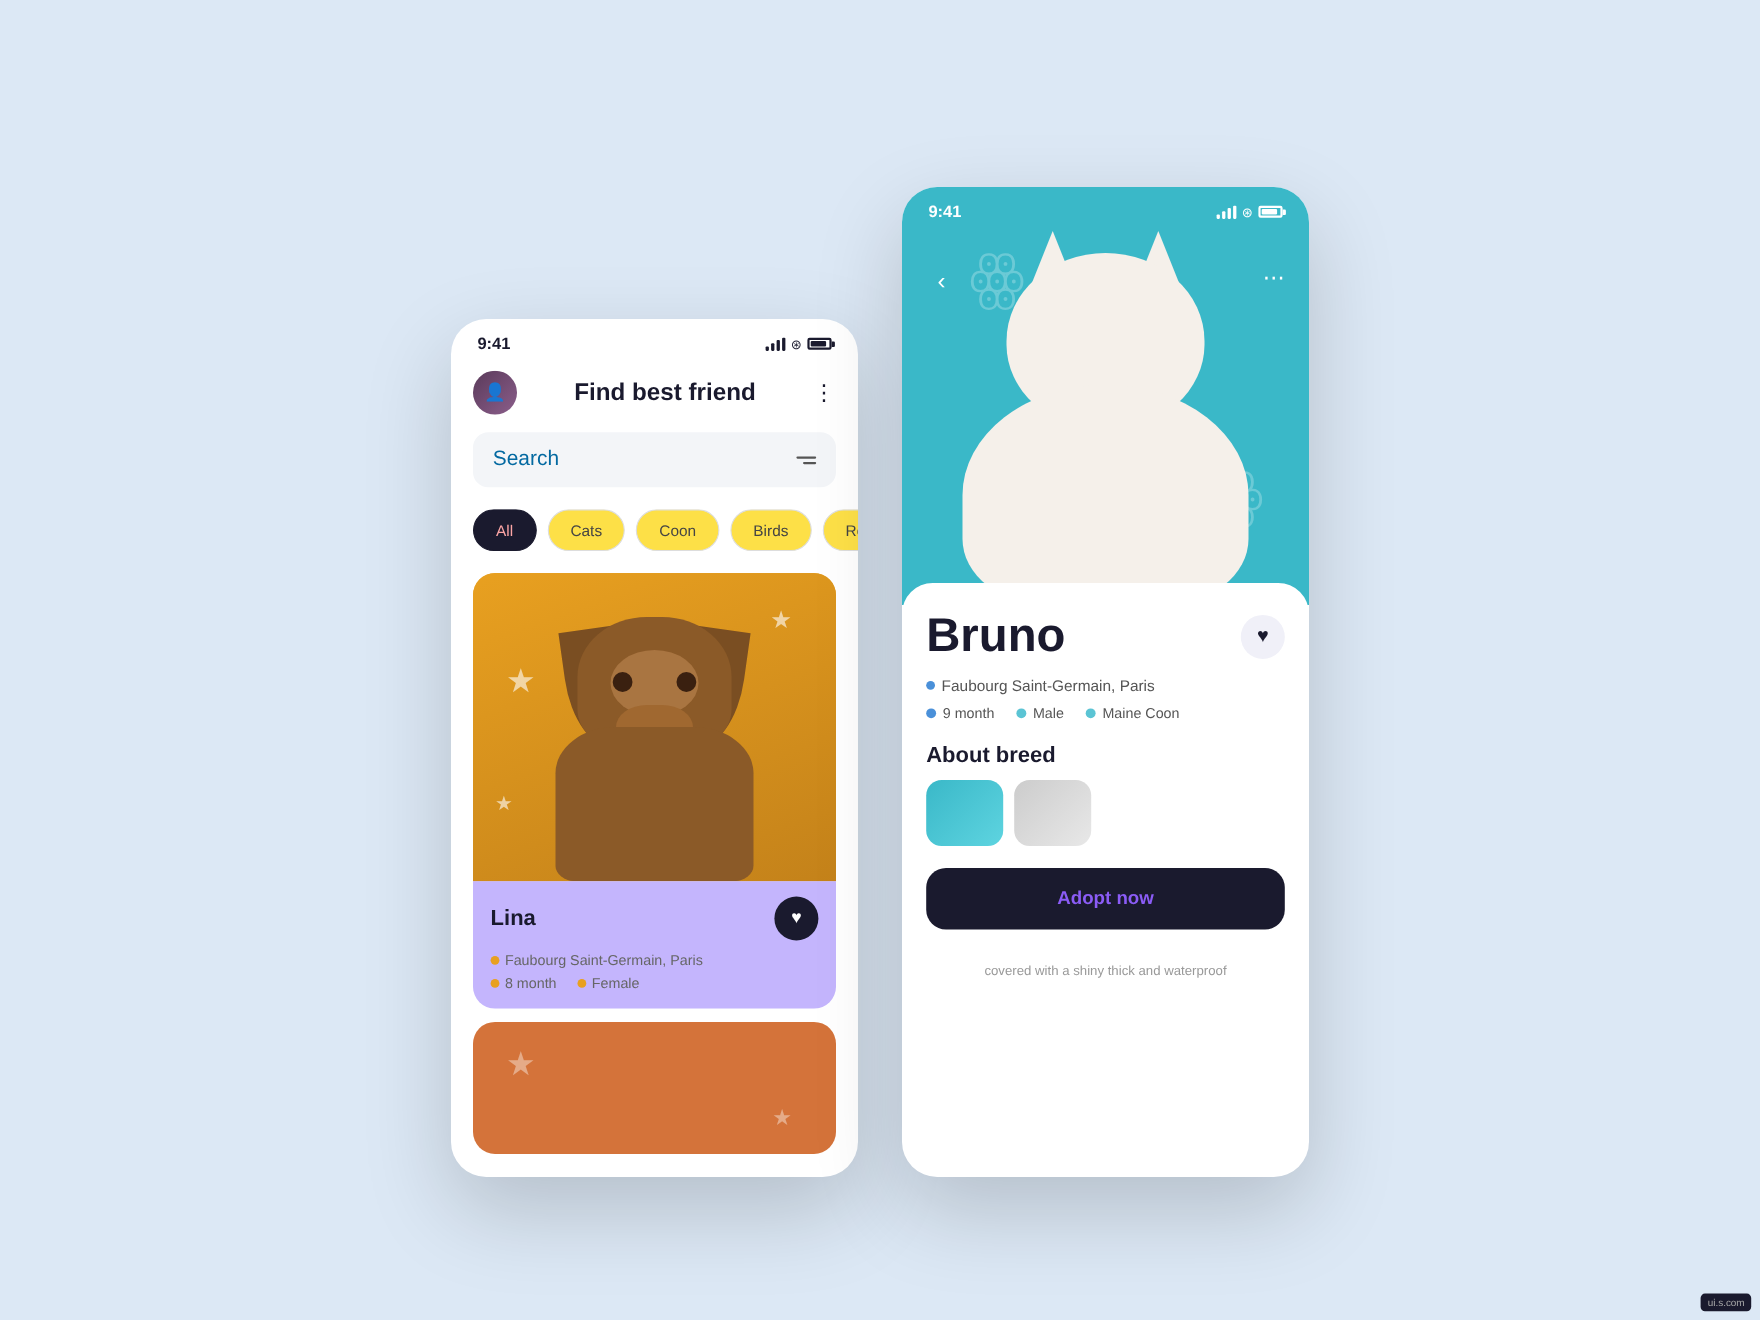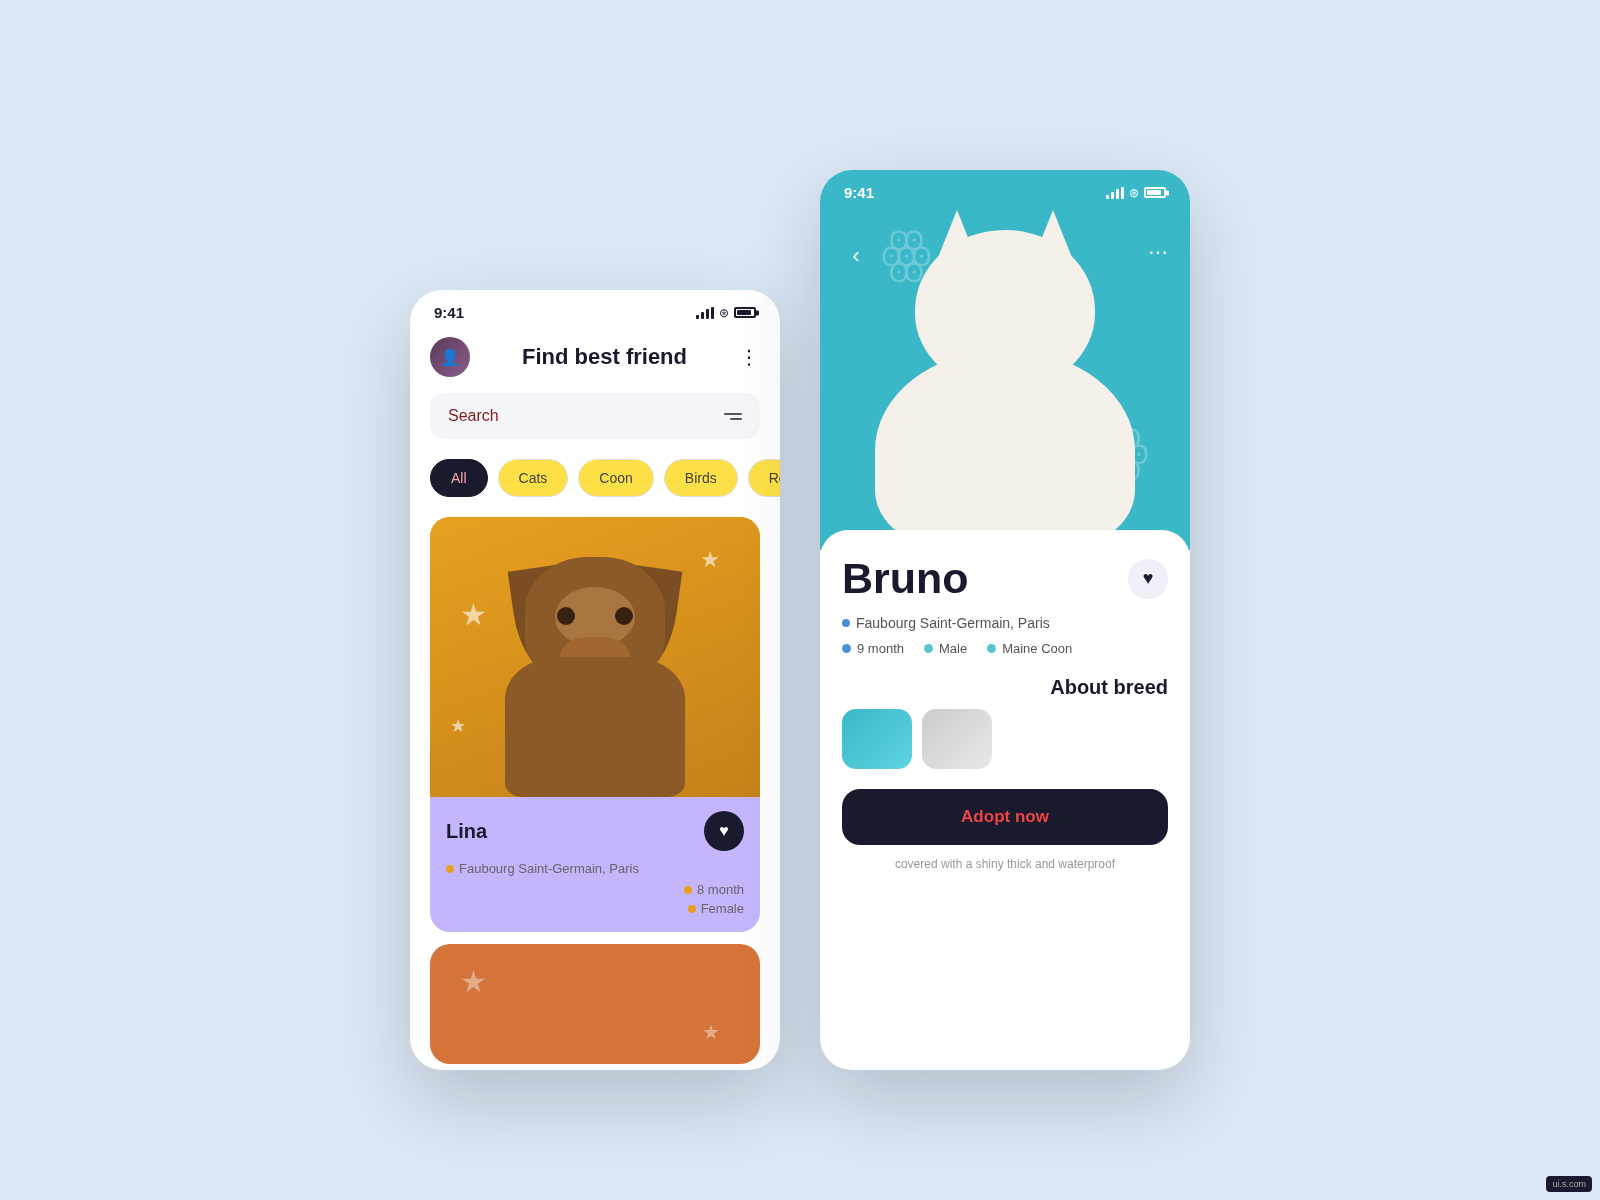--- a/index.html
+++ b/index.html
@@ -188,22 +188,22 @@
       margin: 0 20px 20px;
       background: #f3f5f8;
       border-radius: 14px;
       padding: 14px 18px;
       display: flex;
       align-items: center;
       justify-content: space-between;
     }
 
     .search-placeholder {
-      color: #7f1d1d;
-      font-size: 16px;
+      color: #0369a1;
+      font-size: 19px;
     }
 
     .filter-icon {
       display: flex;
       flex-direction: column;
       gap: 3px;
       cursor: pointer;
     }
 
     .filter-icon span {
@@ -295,23 +295,22 @@
       display: flex;
       align-items: center;
       justify-content: center;
       cursor: pointer;
       color: #fff;
       font-size: 16px;
     }
 
     .pet-meta {
       display: flex;
-      gap: 4px;
-      align-items: flex-end;
-      flex-direction: column;
+      gap: 19px;
+      align-items: flex-start;
     }
 
     .meta-item {
       display: flex;
       align-items: center;
       gap: 5px;
       font-size: 13px;
       color: #666;
     }
 
@@ -474,21 +473,20 @@
     }
 
     .dot-blue { background: #4a90d9; }
     .dot-teal { background: #5bc4d4; }
 
     .section-title {
       font-size: 20px;
       font-weight: 700;
       color: #1a1a2e;
       margin-bottom: 10px;
-      text-align: right;
     }
 
     .breed-desc {
       font-size: 14px;
       color: #777;
       line-height: 1.6;
       margin-bottom: 18px;
     }
 
     .photo-thumbs {
@@ -509,28 +507,28 @@
       position: relative;
     }
 
     .thumb-2 {
       background: linear-gradient(135deg, #ccc, #e8e8e8);
     }
 
     .adopt-btn {
       width: 100%;
       background: #1a1a2e;
-      color: #ef4444;
+      color: #8b5cf6;
       border: none;
       border-radius: 18px;
       padding: 18px;
       font-size: 17px;
       font-weight: 600;
       cursor: pointer;
-      margin-bottom: 12px;
+      margin-bottom: 30px;
     }
 
     .bottom-text {
       font-size: 12px;
       color: #999;
       text-align: center;
     }
 
     
     .cat-photo {

